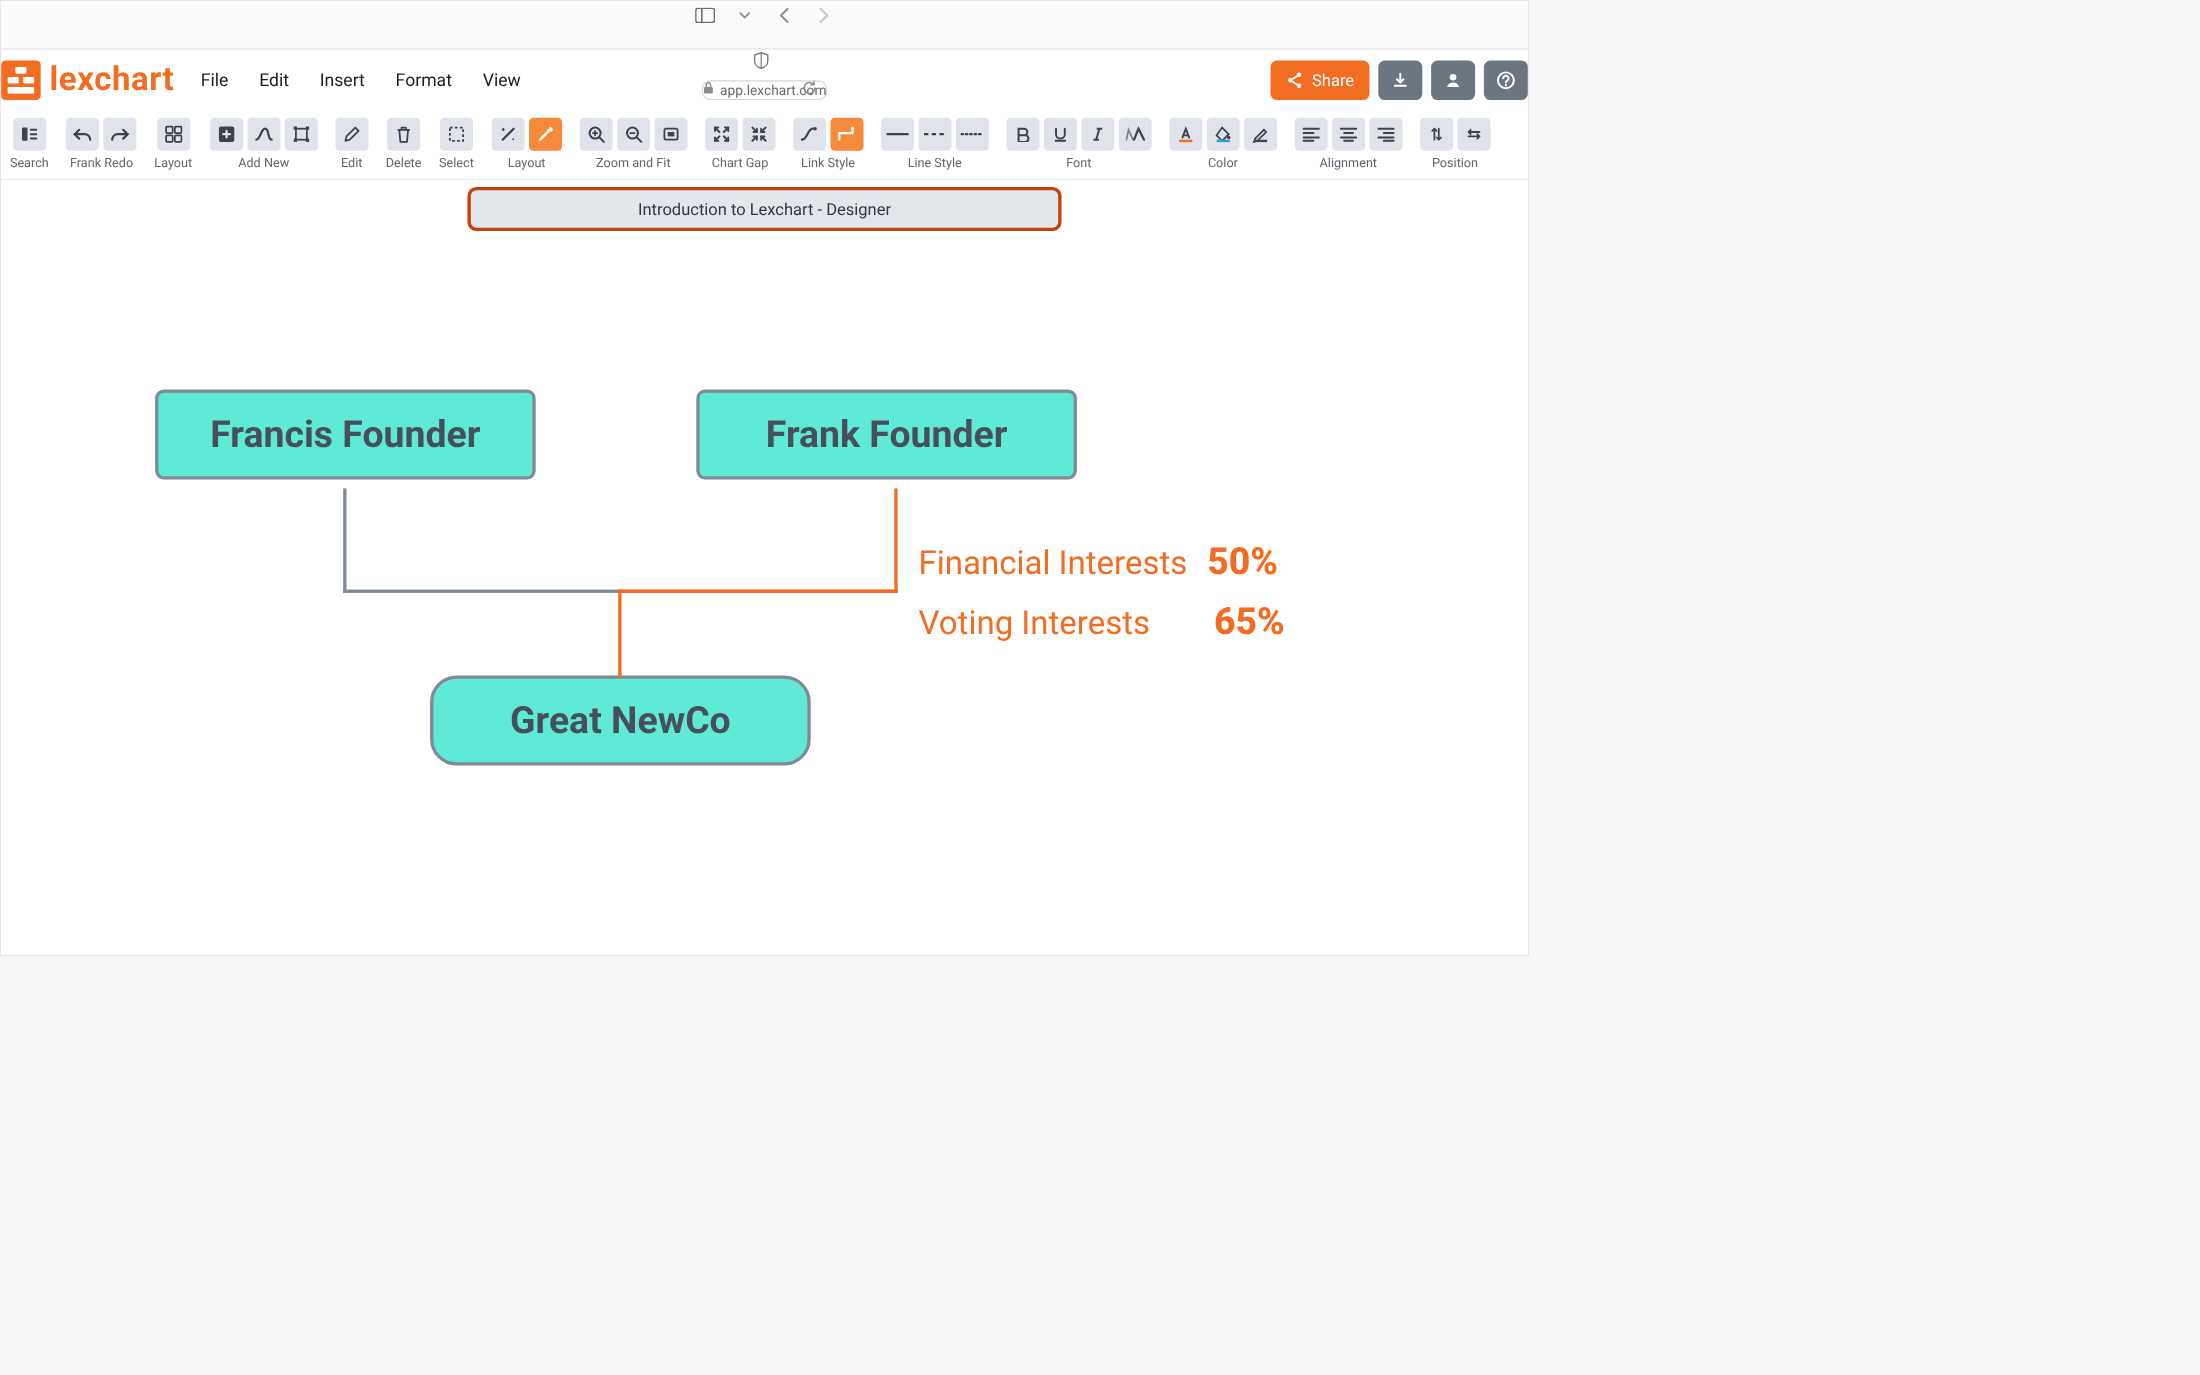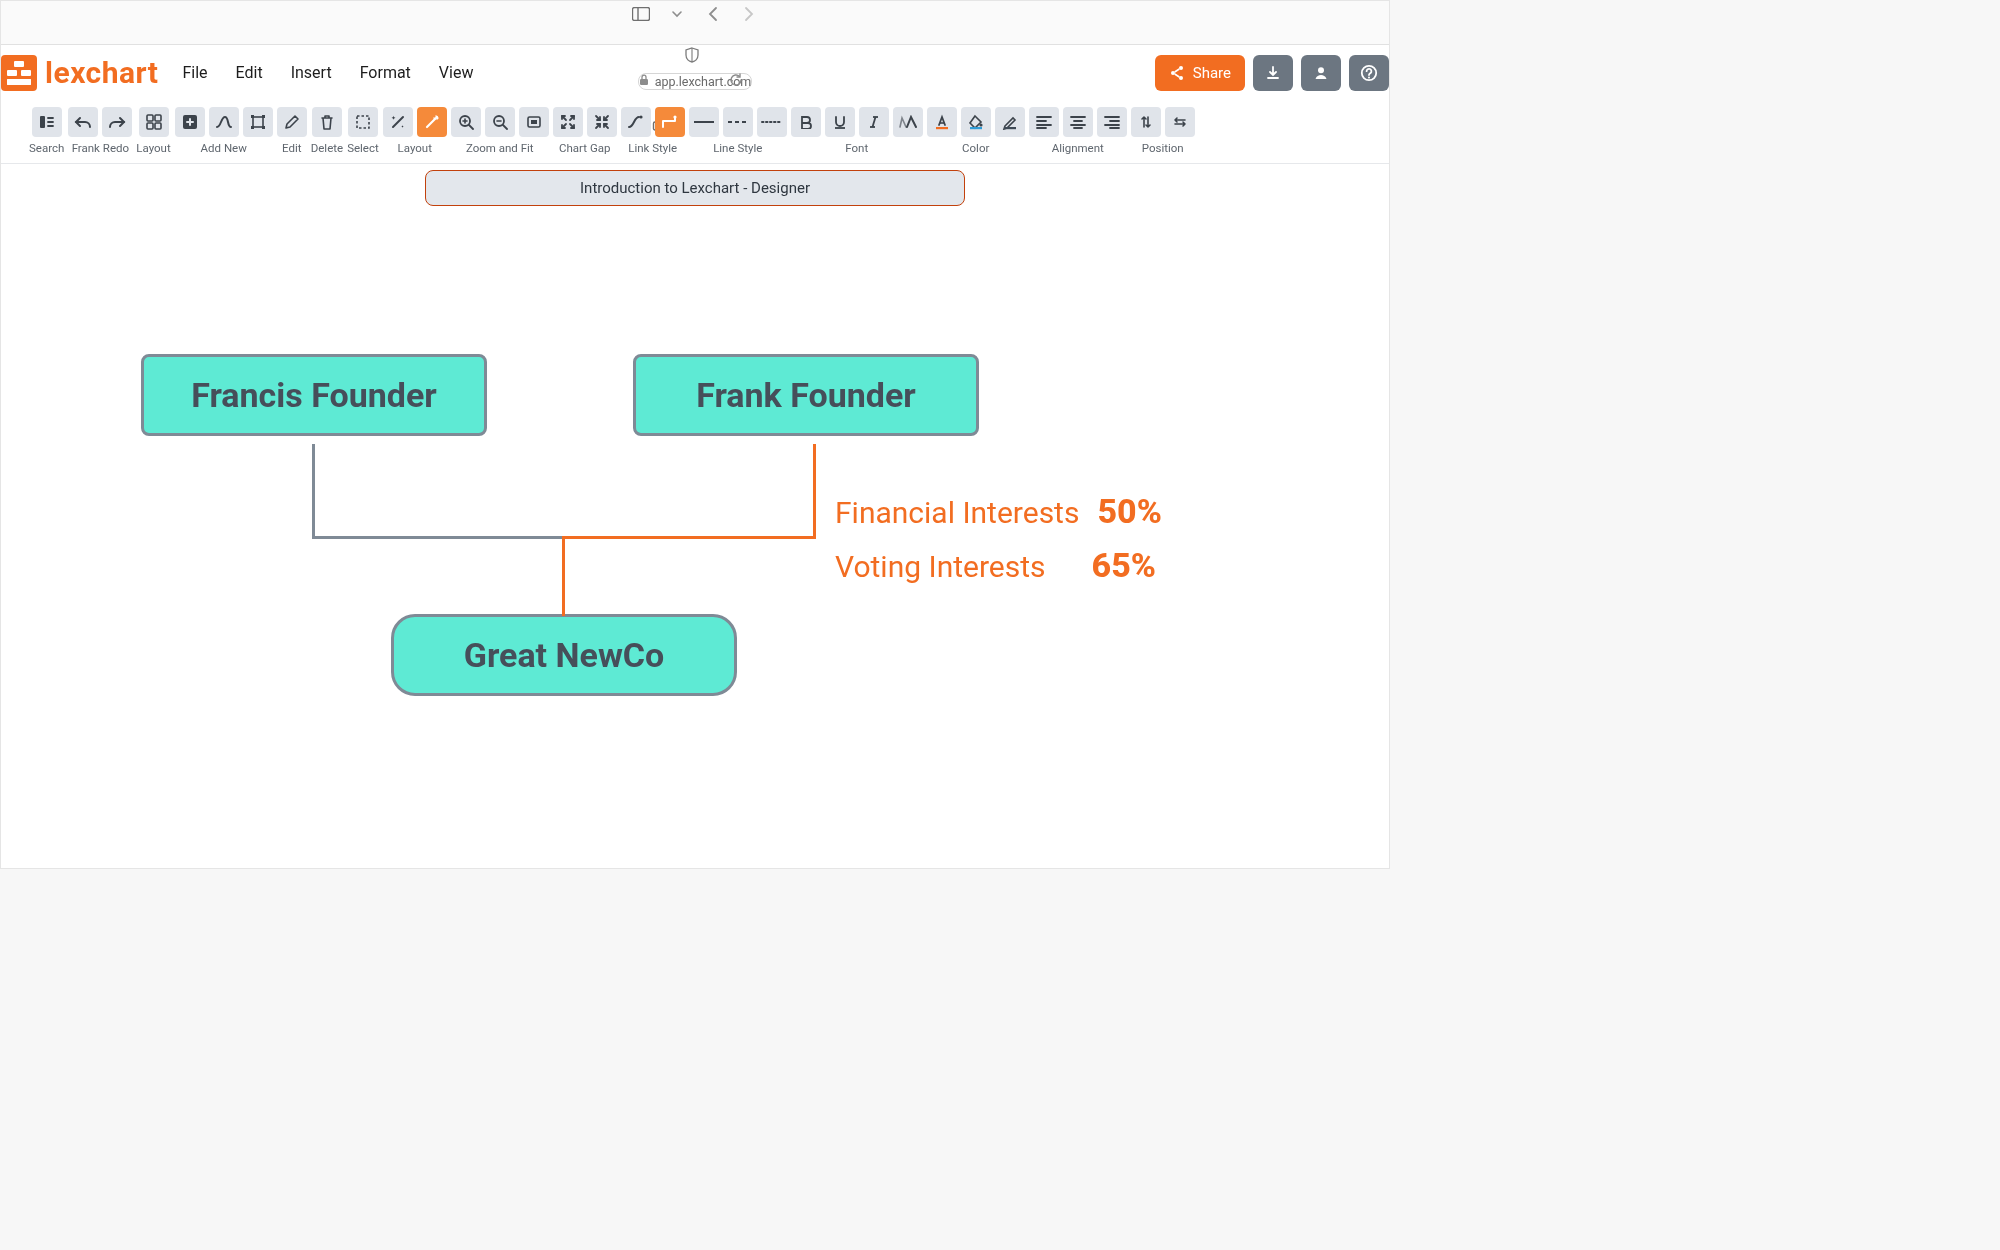--- a/index.html
+++ b/index.html
@@ -42,31 +42,31 @@
   .logo-mark::after{width:24px;height:6px;left:6px;bottom:6px;box-shadow:0 -9px 0 0 #fff inset, 0 0 0 0 #fff;}
   .logo-mark .row2{position:absolute;left:6px;top:15px;width:10px;height:6px;background:#fff;border-radius:1px;box-shadow:14px 0 0 0 #fff;}
   .menus{display:flex;gap:28px;font-size:16px;color:#1d1d1d;}
   .menus span{cursor:pointer;}
   .hdr-right{margin-left:auto;display:flex;gap:8px;}
   .btn{height:36px;border-radius:6px;display:inline-flex;align-items:center;justify-content:center;gap:8px;font-size:15px;padding:0 14px;cursor:pointer;}
   .btn-orange{background:var(--orange);color:#fff;}
   .btn-gray{background:#6c7681;color:#fff;width:40px;padding:0;}
 
   
-  .toolbar{display:flex;align-items:center;gap:4px;padding:6px 28px 8px;border-bottom:1px solid #e6e8eb;background:#fff;}
+  .toolbar{display:flex;align-items:center;gap:16px;padding:6px 8px 8px;border-bottom:1px solid #e6e8eb;background:#fff;}
   .tgroup{display:flex;flex-direction:column;align-items:center;gap:4px;}
   .tgroup .row{display:flex;gap:4px;}
   .ticon{width:30px;height:30px;background:var(--chip-bg);border-radius:4px;display:flex;align-items:center;justify-content:center;color:#3c434b;cursor:pointer;}
   .ticon svg{display:block;}
   .ticon.active{background:var(--orange2);color:#fff;}
   .tlabel{font-size:11.5px;color:#5f666e;}
 
   
   .canvas{position:relative;height:calc(869px - 44px - 56px - 52px);background:#fff;}
-  .doc-tab{position:absolute;left:50%;top:6px;transform:translateX(-50%);background:#e3e7ec;color:#2f3740;padding:8px 22px;border-radius:8px;font-size:15px;min-width:540px;text-align:center;border:1px solid #c2410c;}
+  .doc-tab{position:absolute;left:50%;top:6px;transform:translateX(-50%);background:#e3e7ec;color:#2f3740;padding:8px 22px;border-radius:8px;font-size:15px;min-width:540px;text-align:center;border:3px solid #c2410c;}
   .node{position:absolute;border:3px solid #7f8a96;border-radius:8px;background:#5eead4;color:#464f5a;font-weight:700;font-size:34px;display:flex;align-items:center;justify-content:center;padding:18px 26px;}
   .ann{position:absolute;color:var(--orange);font-size:30px;line-height:1.6;}
   .ann .row{display:flex;gap:18px;align-items:baseline;}
   .ann .val{font-weight:800;font-size:34px;}
 
   
   .conn{position:absolute;background:#7f8a96;}
   .conn.orange{background:var(--orange);}
   .conn.h{height:3px;}
   .conn.v{width:3px;}
@@ -491,18 +491,18 @@
     <div class="conn h orange" style="left:561px;top:372px;width:254px;"></div>
     <div class="conn v orange" style="left:561px;top:372px;height:80px;"></div>
 
     <div class="ann" style="left:834px;top:320px;">
       <div class="row">
         <span>Financial Interests</span>
         <span class="val">50%</span>
       </div>
       <div class="row">
         <span>Voting Interests</span>
-        <span class="val" style="margin-left:28px;">65%</span>
+        <span class="val" style="margin-left:40px;">65%</span>
       </div>
     </div>
   </div>
 
 </div>
 
 </body></html>

